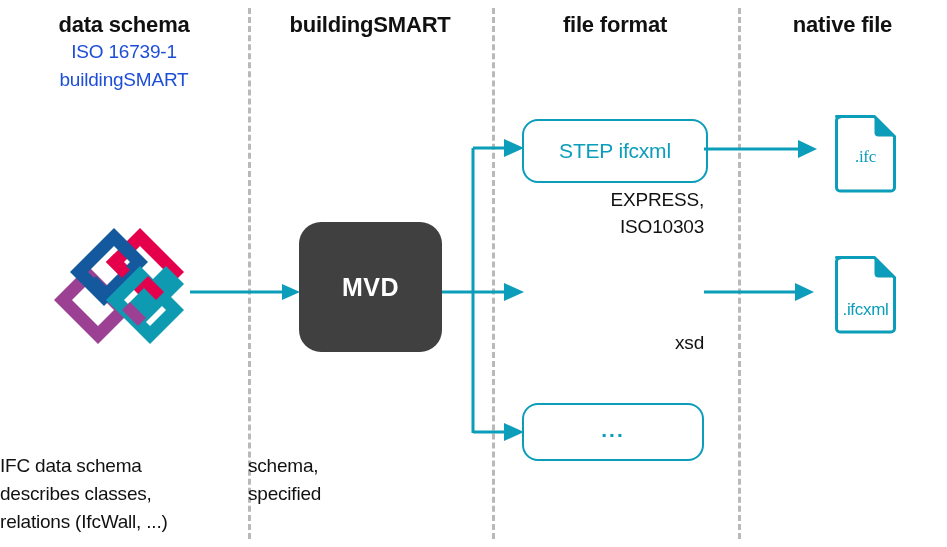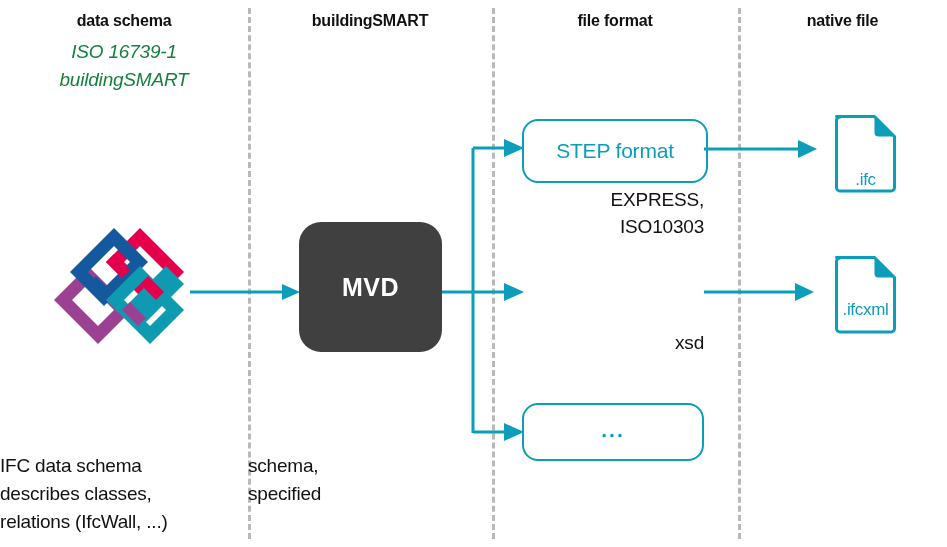--- a/index.html
+++ b/index.html
@@ -17,32 +17,31 @@
     height: 547px;
     background: #ffffff;
     overflow: hidden;
   }
   .abs { position: absolute; }
 
   
   .col-head {
     text-align: center;
     font-weight: bold;
-    font-size: 16px;
+    font-size: 22px;
     color: #111111;
     letter-spacing: -0.2px;
   }
   .col-sub {
     text-align: center;
     font-weight: normal;
     font-size: 19px;
-    color: #15803d;
+    color: #1d4ed8;
     line-height: 28px;
     letter-spacing: -0.2px;
-    font-style: italic;
   }
 
   
   .divider {
     width: 0;
     border-left: 3px dashed #b9b9b9;
     top: 8px;
     height: 531px;
   }
 
@@ -183,21 +182,21 @@
 
       <line x1="31" y1="154" x2="68" y2="154" stroke="#0b9dba" stroke-width="3"></line>
       <polygon points="62,145 82,154 62,163" fill="#0b9dba"></polygon>
 
       <line x1="31" y1="294" x2="68" y2="294" stroke="#0b9dba" stroke-width="3"></line>
       <polygon points="62,285 82,294 62,303" fill="#0b9dba"></polygon>
     </svg>
   </div>
 
   <div class="abs fmt-box" style="left:522px; top:119px; width:182px; height:60px;">
-    <span>STEP format</span>
+    <span>STEP ifcxml</span>
   </div>
   <div class="abs fmt-note" style="left:522px; top:186px; width:182px;">EXPRESS,</div>
   <div class="abs fmt-note" style="left:522px; top:213px; width:182px;">ISO10303</div>
 
   <div class="abs fmt-note" style="left:522px; top:329px; width:182px;">xsd</div>
 
   <div class="abs fmt-box dots" style="left:522px; top:403px; width:182px; height:58px;">
     <span>...</span>
   </div>
 
@@ -213,21 +212,21 @@
       <polygon points="91,1 110,10 91,19" fill="#0b9dba"></polygon>
     </svg>
   </div>
 
   <div class="abs file-icon" style="left:834px; top:112px; width:63px; height:80px;">
     <svg width="63" height="80" viewBox="0 0 63 80">
       <path d="M2.5 4.5 h38 l20 20 v51 a3.5 3.5 0 0 1 -3.5 3.5 h-51 a3.5 3.5 0 0 1 -3.5 -3.5
                v-67 a3.5 3.5 0 0 1 3.5 -3.5 z" fill="#ffffff" stroke="#0b9dba" stroke-width="3" stroke-linejoin="round"></path>
       <path d="M40.5 4.5 v16 a4 4 0 0 0 4 4 h16 z" fill="#0b9dba"></path>
     </svg>
-    <div class="file-label" style="top:58px;">.ifc</div>
+    <div class="file-label" style="top:35px;font-family:Liberation Serif, serif;">.ifc</div>
   </div>
 
   <div class="abs file-icon" style="left:834px; top:253px; width:63px; height:80px;">
     <svg width="63" height="80" viewBox="0 0 63 80">
       <path d="M2.5 4.5 h38 l20 20 v51 a3.5 3.5 0 0 1 -3.5 3.5 h-51 a3.5 3.5 0 0 1 -3.5 -3.5
                v-67 a3.5 3.5 0 0 1 3.5 -3.5 z" fill="#ffffff" stroke="#0b9dba" stroke-width="3" stroke-linejoin="round"></path>
       <path d="M40.5 4.5 v16 a4 4 0 0 0 4 4 h16 z" fill="#0b9dba"></path>
     </svg>
     <div class="file-label" style="top:47px; left:-2px; width:67px;">.ifcxml</div>
   </div>

